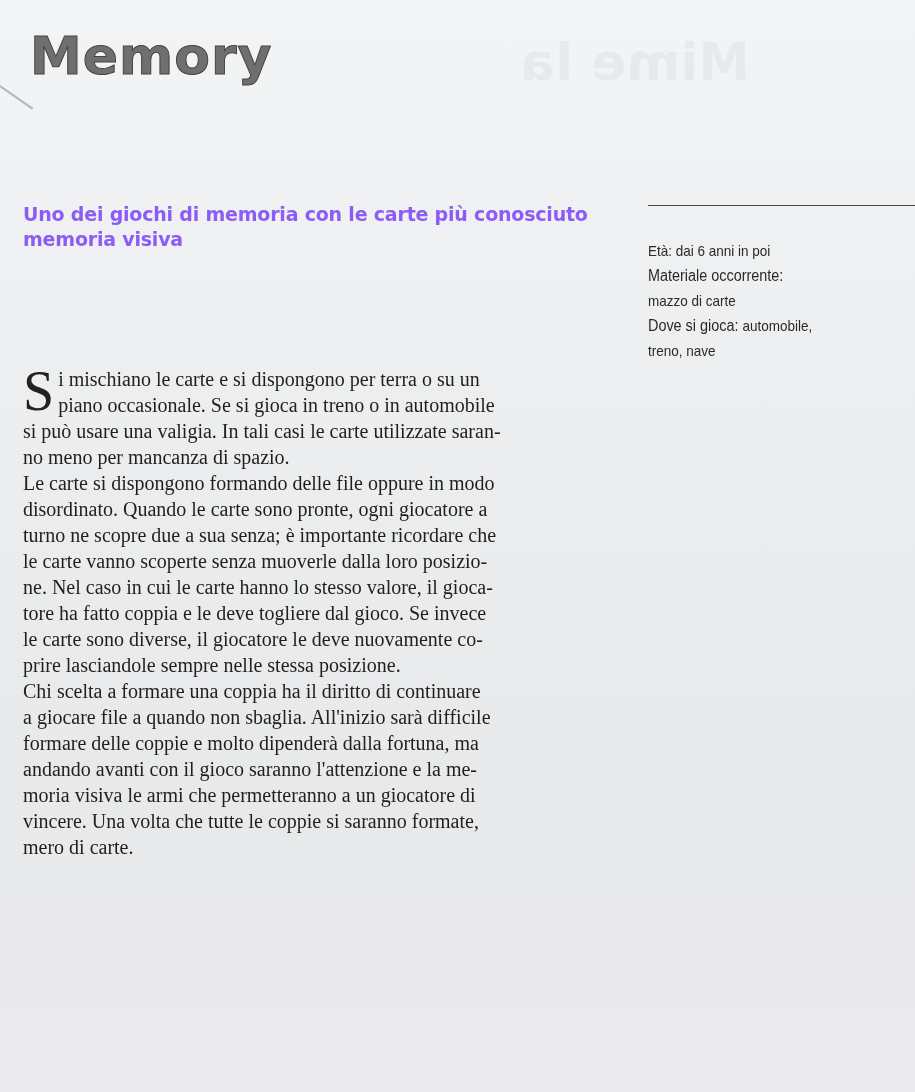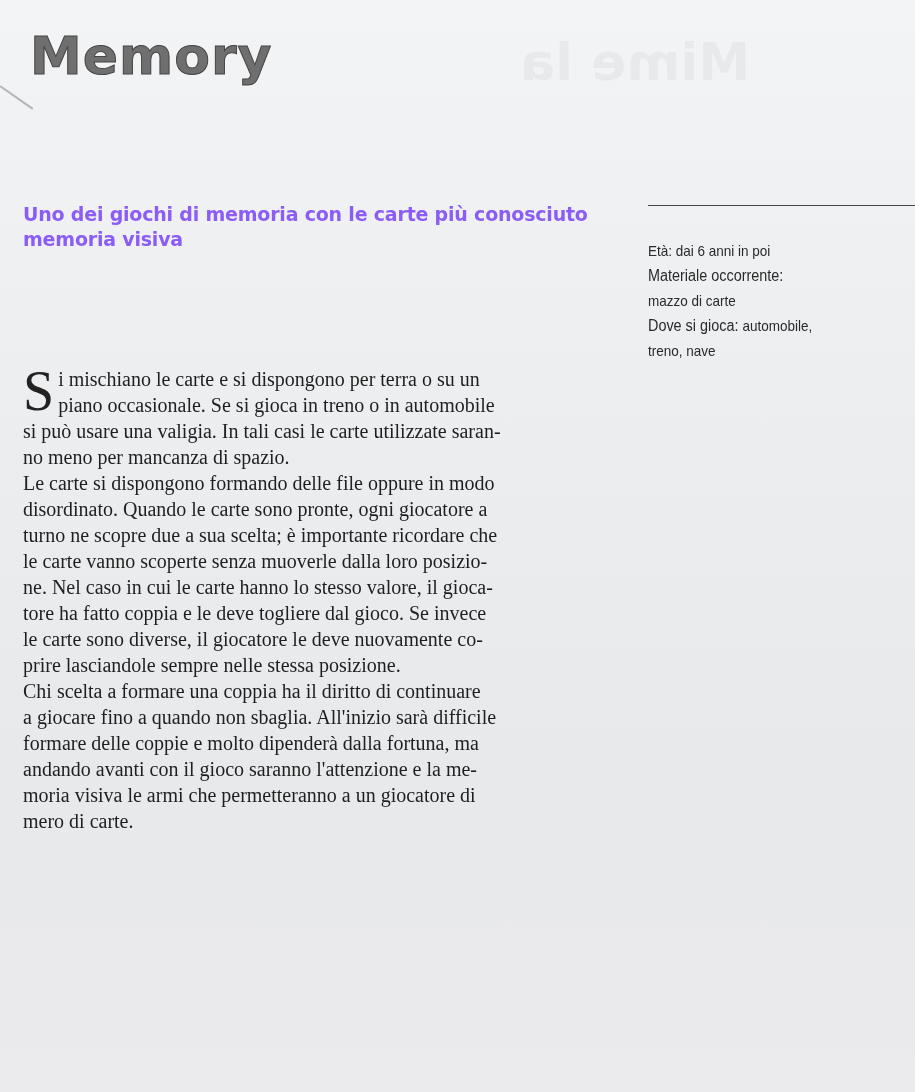--- a/index.html
+++ b/index.html
@@ -77,26 +77,27 @@
   </div>
 
   <div class="body-text">
     <span class="dropcap">S</span>
     <div class="line">i mischiano le carte e si dispongono per terra o su un</div>
     <div class="line">piano occasionale. Se si gioca in treno o in automobile</div>
     <div class="line" style="clear:left">si può usare una valigia. In tali casi le carte utilizzate saran-</div>
     <div class="line">no meno per mancanza di spazio.</div>
     <div class="line">Le carte si dispongono formando delle file oppure in modo</div>
     <div class="line">disordinato. Quando le carte sono pronte, ogni giocatore a</div>
-    <div class="line">turno ne scopre due a sua scelta; è importante ricordare che</div>
+    <div class="line">turno ne scopre due a sua senza; è importante ricordare che</div>
     <div class="line">le carte vanno scoperte senza muoverle dalla loro posizio-</div>
     <div class="line">ne. Nel caso in cui le carte hanno lo stesso valore, il gioca-</div>
     <div class="line">tore ha fatto coppia e le deve togliere dal gioco. Se invece</div>
     <div class="line">le carte sono diverse, il giocatore le deve nuovamente co-</div>
     <div class="line">prire lasciandole sempre nelle stessa posizione.</div>
     <div class="line">Chi scelta a formare una coppia ha il diritto di continuare</div>
-    <div class="line">a giocare fino a quando non sbaglia. All'inizio sarà difficile</div>
+    <div class="line">a giocare file a quando non sbaglia. All'inizio sarà difficile</div>
     <div class="line">formare delle coppie e molto dipenderà dalla fortuna, ma</div>
     <div class="line">andando avanti con il gioco saranno l'attenzione e la me-</div>
     <div class="line">moria visiva le armi che permetteranno a un giocatore di</div>
+    <div class="line">vincere. Una volta che tutte le coppie si saranno formate,</div>
     <div class="line">mero di carte.</div>
   </div>
 </div>
 
 </body></html>

